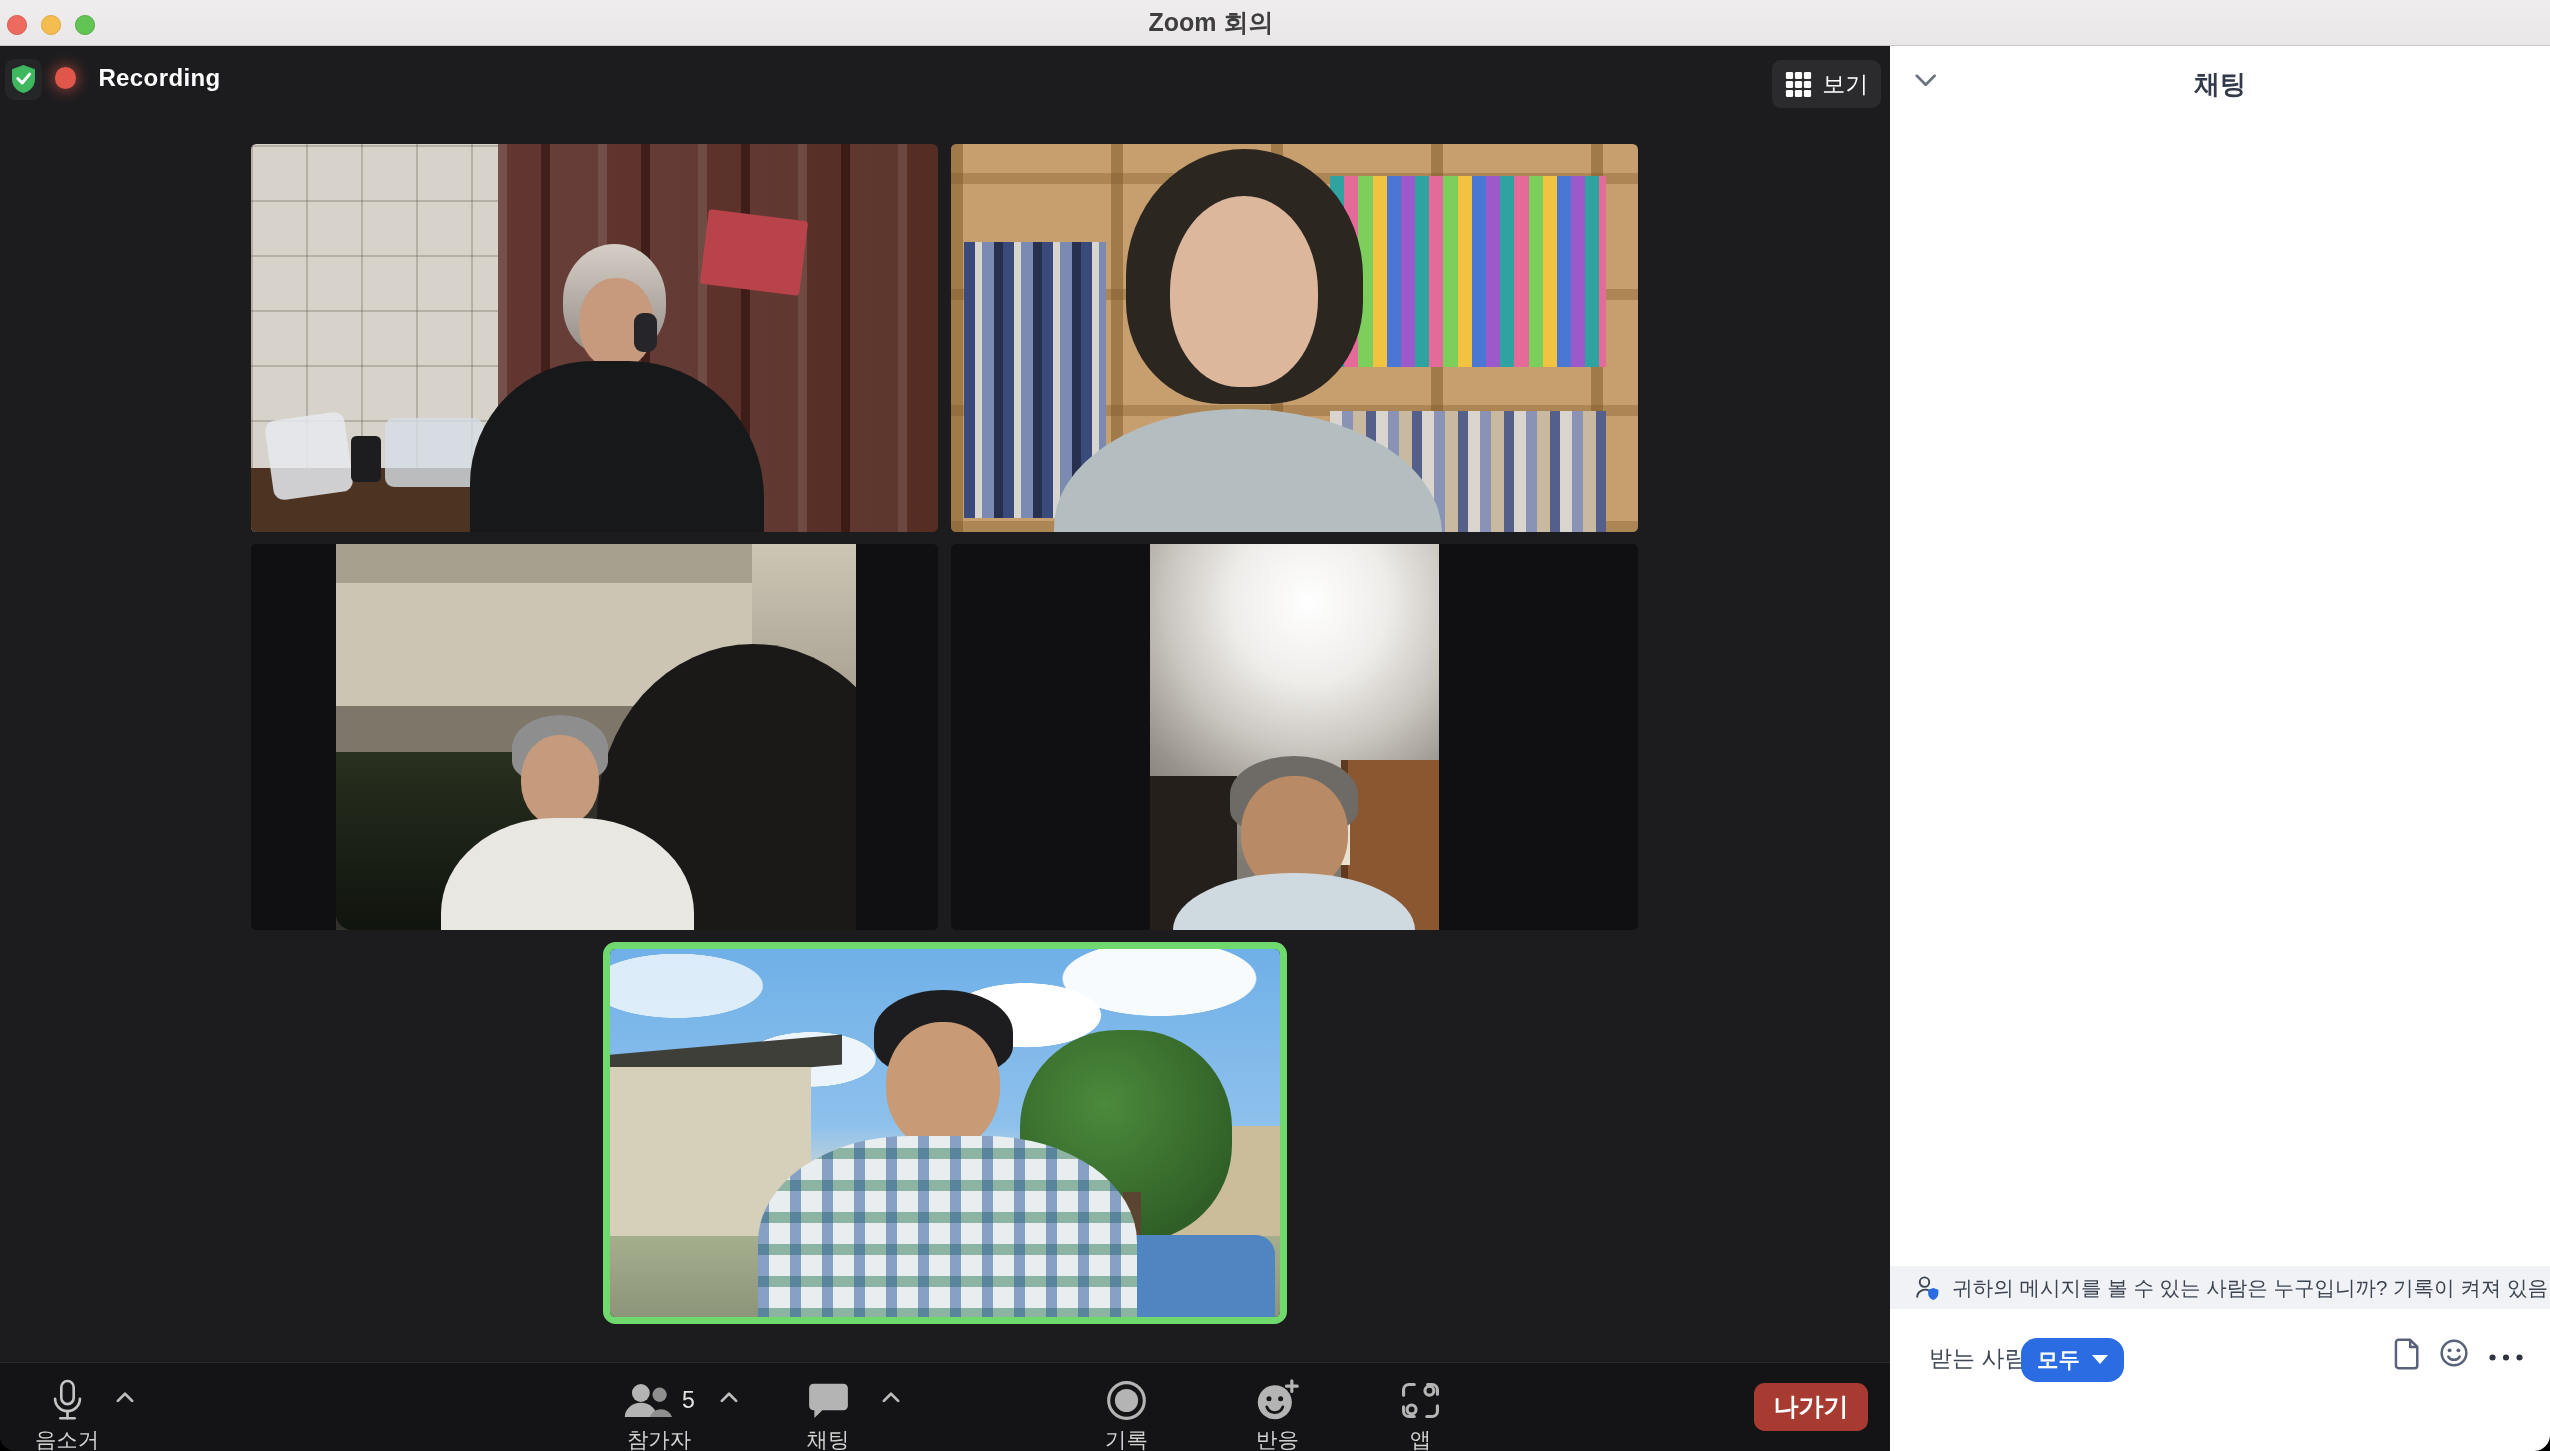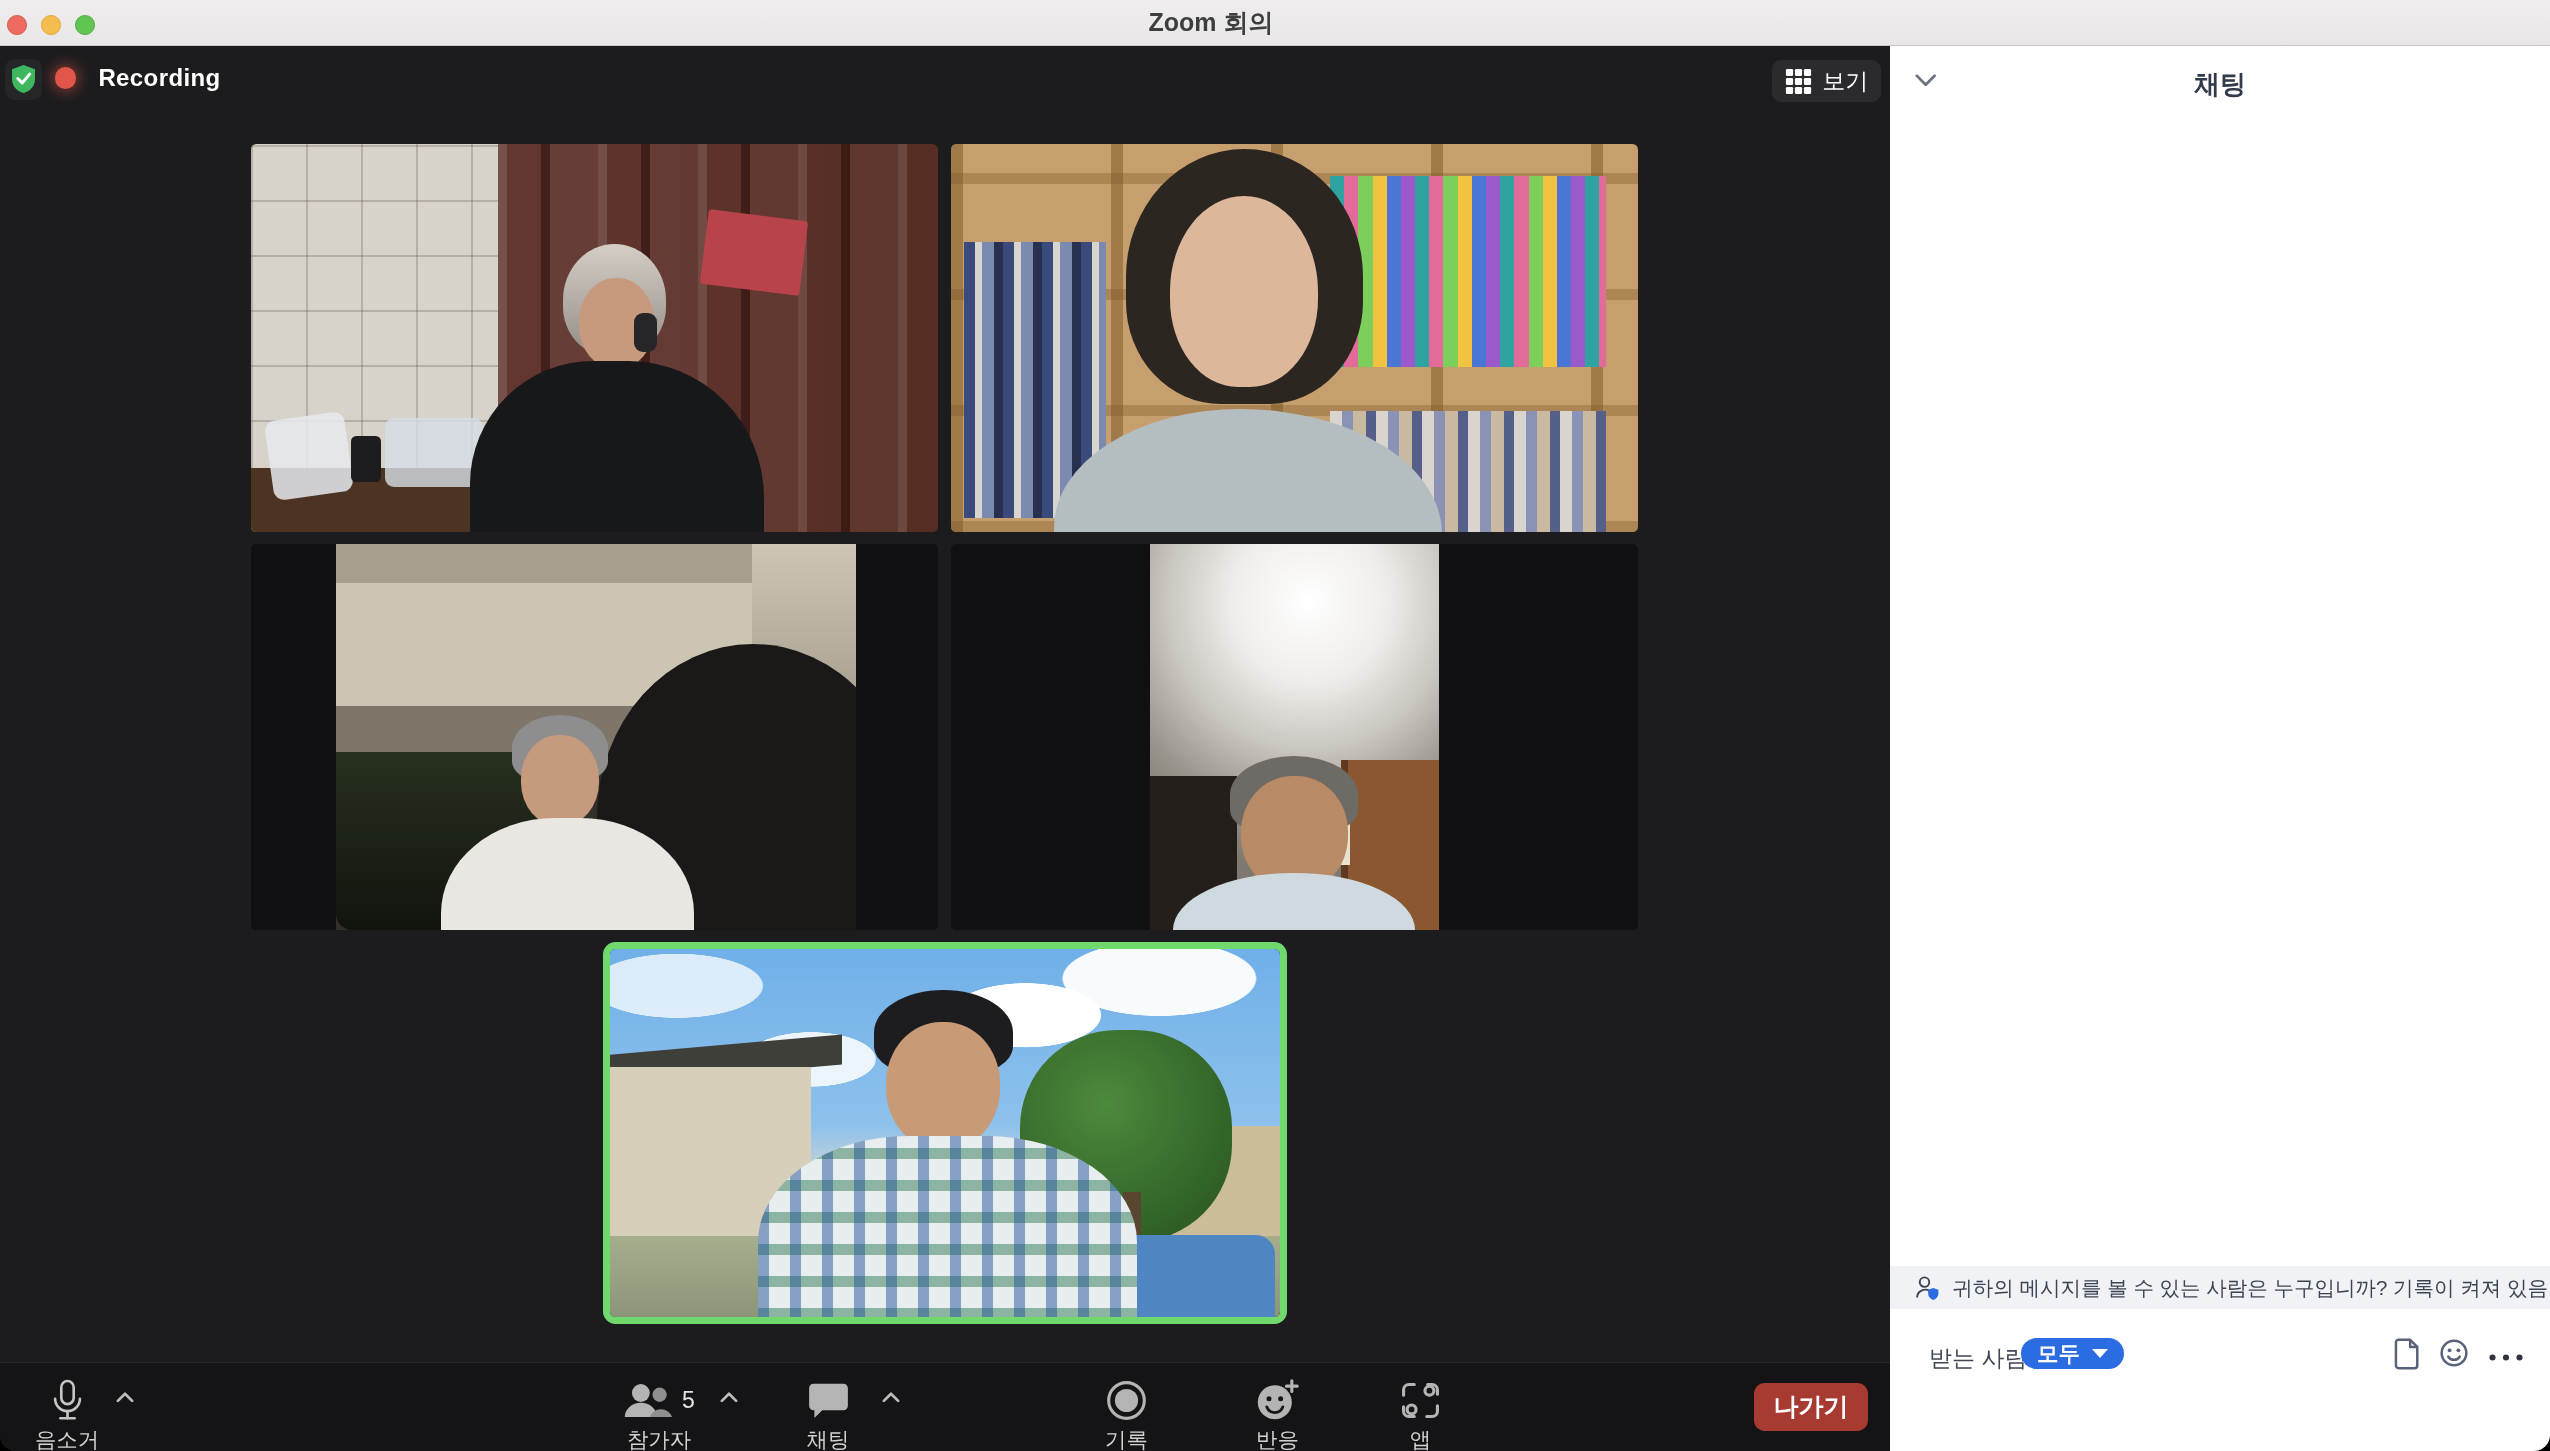--- a/index.html
+++ b/index.html
@@ -19,21 +19,21 @@
   
   .content{position:absolute;top:46px;left:0;right:0;bottom:0;}
   .stage{position:absolute;top:0;left:0;width:1890px;height:100%;background:#1c1c1e;}
   .chat{position:absolute;top:0;left:1890px;right:0;bottom:0;background:#ffffff;}
 
   
   .shield-tile{position:absolute;left:5.3px;top:12.5px;width:37px;height:41px;border-radius:9.8px;background:#242628;display:flex;align-items:center;justify-content:center;}
   .rec{position:absolute;left:55px;top:18px;display:flex;align-items:center;gap:22px;}
   .rec-dot{width:21.4px;height:21.4px;border-radius:50%;background:#e0564a;box-shadow:0 0 12.5px 3.6px rgba(224,86,74,.45);}
   .rec-label{color:#fff;font-size:24px;font-weight:bold;letter-spacing:0.4px;}
-  .view-btn{position:absolute;left:1772px;top:14.2px;width:109px;height:42px;border:none;border-radius:9px;background:#2b2b2e;
+  .view-btn{position:absolute;left:1772px;top:14.2px;width:109px;height:48px;border:none;border-radius:9px;background:#2b2b2e;
     display:flex;align-items:center;justify-content:center;gap:10.7px;color:#fff;font-size:23px;cursor:pointer;font-family:inherit;}
 
   
   .tile,.cell{position:absolute;overflow:hidden;}
   .cell{background:#101012;border-radius:5.3px;}
   .tile{border-radius:5.3px;background:#101012;}
   .t1{left:251px;top:98px;width:687px;height:388px;}
   .t2{left:951px;top:98px;width:687px;height:388px;}
   .c3{left:251px;top:498px;width:687px;height:386px;}
   .t3{left:85px;top:0;width:520px;height:386px;border-radius:0;}
@@ -135,21 +135,21 @@
 
   
   .chat-header{position:absolute;top:0;left:0;right:0;height:71px;}
   .chat-title{position:absolute;top:21.4px;left:0;right:0;text-align:center;font-size:26px;font-weight:600;color:#32394a;}
   .chat-collapse{position:absolute;left:25px;top:27px;cursor:pointer;}
   .chat-body{position:absolute;top:71px;left:0;right:0;height:1149px;background:#fff;}
   .notice{position:absolute;top:1220px;left:0;right:0;height:43px;background:#f1f2f6;display:flex;align-items:center;padding:0 2px 0 25px;gap:12.5px;}
   .notice-text{font-size:20.5px;color:#3c4452;white-space:nowrap;}
   .compose-head{position:absolute;top:1290px;left:0;right:0;height:41px;}
   .to-label{position:absolute;left:39px;top:7.1px;font-size:23px;color:#3f4654;}
-  .to-pill{position:absolute;left:131px;top:1.8px;height:31px;min-width:103px;border:none;border-radius:16px;background:#2b6ce3;
+  .to-pill{position:absolute;left:131px;top:1.8px;height:44px;min-width:103px;border:none;border-radius:16px;background:#2b6ce3;
     color:#fff;font-size:21.4px;font-weight:bold;font-family:inherit;display:flex;align-items:center;justify-content:center;gap:12.5px;padding:0 16px;cursor:pointer;}
   .pill-caret{width:0;height:0;border-left:8px solid transparent;border-right:8px solid transparent;border-top:9.8px solid #fff;}
   .compose-ico{position:absolute;top:1.8px;cursor:pointer;}
   .ico-file{left:504px;}
   .ico-emoji{left:549px;}
   .ico-more{left:598px;top:12.5px;}
   .compose-input{position:absolute;top:1332px;left:0;right:0;bottom:0;border-top:0.9px solid #eef0f4;background:linear-gradient(#ffffff,#f4f4f6);}
   .msg-input{position:absolute;left:39px;top:12.5px;width:552px;border:none;outline:none;background:transparent;
     font-size:24px;color:#333;font-family:inherit;}
   .msg-input::placeholder{color:#959bac;}

